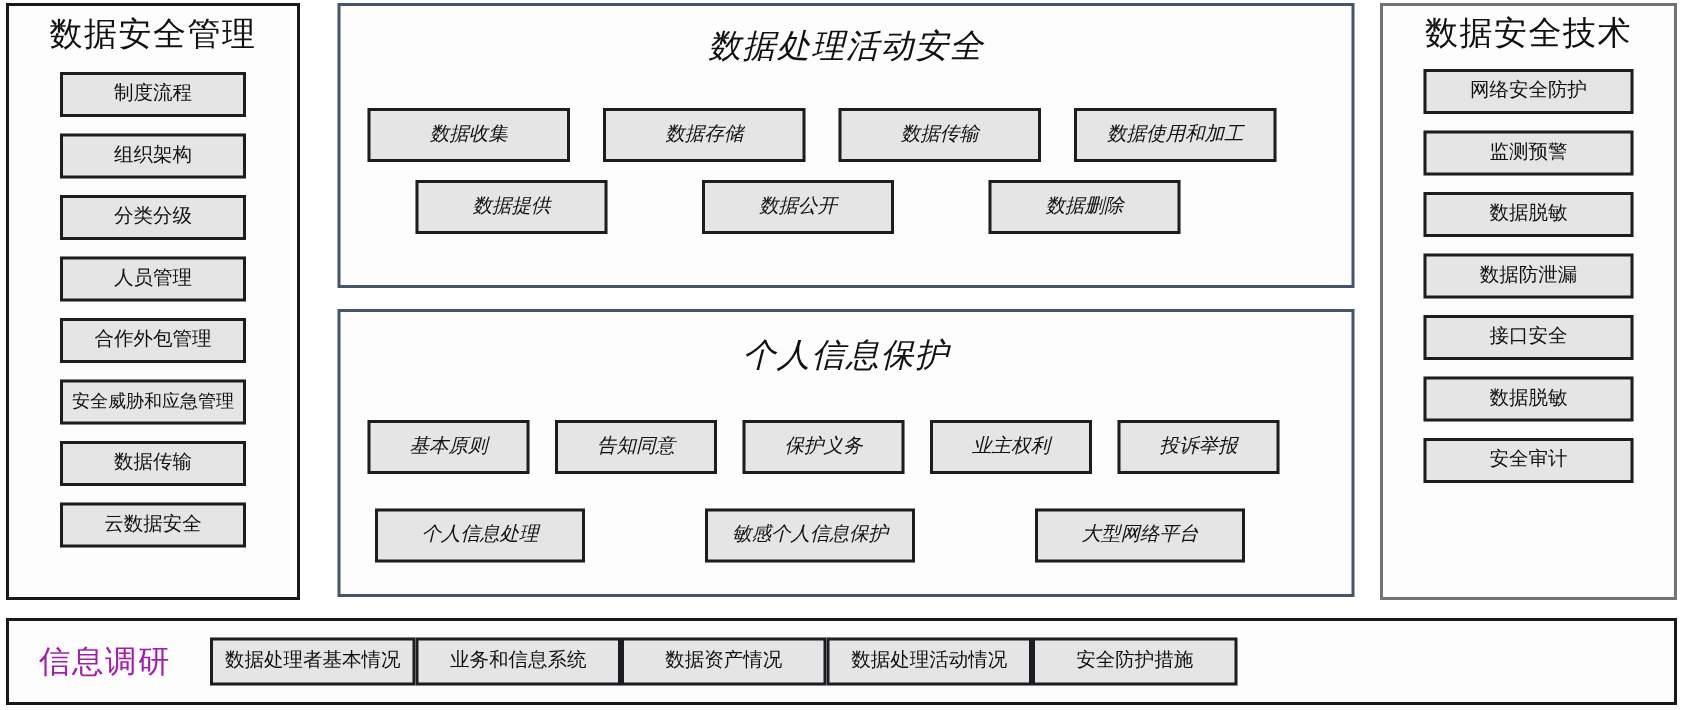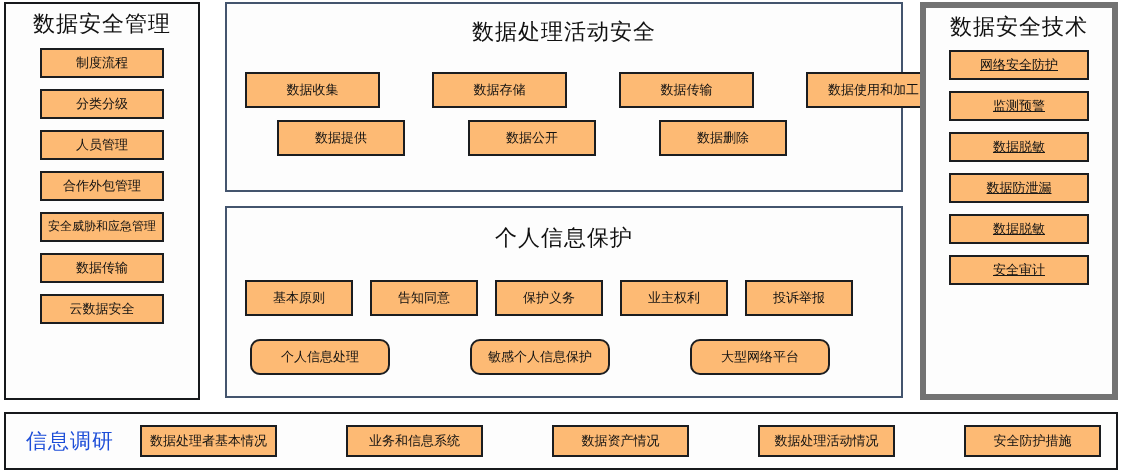--- a/index.html
+++ b/index.html
@@ -23,38 +23,38 @@
     padding-left: 20px;
   }
 
   
   .panel {
     position: absolute;
     background: #fdfdfd;
     box-sizing: border-box;
   }
   .panel-black { border: 2px solid #17191c; }
-  .panel-blue  { border: 2px solid #44556e; }
-  .panel-brown { border: 6px solid #737373; }
+  .panel-blue  { border: 2px solid #44556e; font-style: italic; }
+  .panel-brown { border: 2px solid #737373; }
 
   .panel-title {
     text-align: center;
     font-size: 20px;
     line-height: 1.1;
     letter-spacing: 1px;
     color: #111;
     font-weight: 400;
   }
   .panel-title.big { font-size: 22px; }
 
   
   .box {
     box-sizing: border-box;
     border: 2px solid #1b1d20;
-    background: #fdba74;
+    background: #e5e5e5;
     display: flex;
     align-items: center;
     justify-content: center;
     font-size: 13px;
     line-height: 1.1;
     color: #111;
     white-space: nowrap;
   }
   .box.small { font-size: 12px; }
 
@@ -77,82 +77,81 @@
   
   #mid-top-panel {
     left: 225px; top: 2px; width: 678px; height: 190px;
   }
   #mid-top-panel .panel-title { margin-top: 16px; }
   .mid-row {
     position: absolute;
     display: flex;
     align-items: center;
   }
-  #mid-top-row1 { left: 18px; top: 68px; gap: 52px; }
+  #mid-top-row1 { left: 18px; top: 68px; gap: 22px; }
   #mid-top-row1 .box { width: 135px; height: 36px; }
   #mid-top-row2 { left: 50px; top: 116px; gap: 63px; }
   #mid-top-row2 .box { width: 128px; height: 36px; }
 
   
   #mid-bottom-panel {
     left: 225px; top: 206px; width: 678px; height: 192px;
   }
   #mid-bottom-panel .panel-title { margin-top: 18px; }
   #mid-bot-row1 { left: 18px; top: 72px; gap: 17px; }
   #mid-bot-row1 .box { width: 108px; height: 36px; }
   #mid-bot-row2 { left: 23px; top: 131px; gap: 80px; }
-  #mid-bot-row2 .box { width: 140px; height: 36px; border-radius: 10px; }
+  #mid-bot-row2 .box { width: 140px; height: 36px; }
 
   
   #right-panel {
     left: 920px; top: 2px; width: 198px; height: 398px;
   }
   #right-panel .panel-title { margin-top: 7px; }
   .right-list {
     position: absolute;
     left: 0; right: 0;
     top: 42px;
     display: flex;
     flex-direction: column;
     align-items: center;
     gap: 11px;
-    text-decoration: underline;
   }
   .right-list .box { width: 140px; height: 30px; }
 
   
   #bottom-panel {
     left: 4px; top: 412px; width: 1114px; height: 58px;
     display: flex;
     align-items: center;
   }
   #bottom-title {
     font-size: 21px;
-    color: #1d4ed8;
+    color: #a21caf;
     margin-left: 20px;
     margin-right: 26px;
     white-space: nowrap;
     letter-spacing: 1px;
   }
   .bottom-items {
     display: flex;
     align-items: flex-start;
-    gap: 69px;
   }
   .bottom-items .box { width: 137px; height: 32px; }
 </style>
 </head>
 <body>
 
 <div class="canvas">
 
   <section class="panel panel-black" id="left-panel">
     <div class="panel-title big">数据安全管理</div>
     <div class="left-list">
       <div class="box">制度流程</div>
+      <div class="box">组织架构</div>
       <div class="box">分类分级</div>
       <div class="box">人员管理</div>
       <div class="box">合作外包管理</div>
       <div class="box small">安全威胁和应急管理</div>
       <div class="box">数据传输</div>
       <div class="box">云数据安全</div>
     </div>
   </section>
 
   <section class="panel panel-blue" id="mid-top-panel">
@@ -186,20 +185,21 @@
     </div>
   </section>
 
   <section class="panel panel-brown" id="right-panel">
     <div class="panel-title big">数据安全技术</div>
     <div class="right-list">
       <div class="box">网络安全防护</div>
       <div class="box">监测预警</div>
       <div class="box">数据脱敏</div>
       <div class="box">数据防泄漏</div>
+      <div class="box">接口安全</div>
       <div class="box">数据脱敏</div>
       <div class="box">安全审计</div>
     </div>
   </section>
 
   <section class="panel panel-black" id="bottom-panel">
     <div id="bottom-title">信息调研</div>
     <div class="bottom-items">
       <div class="box">数据处理者基本情况</div>
       <div class="box">业务和信息系统</div>

